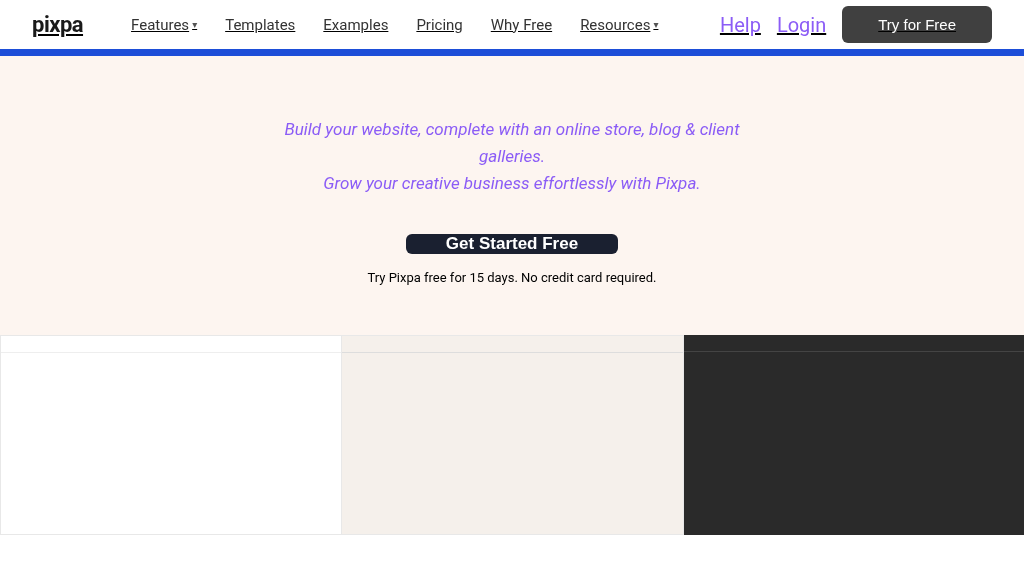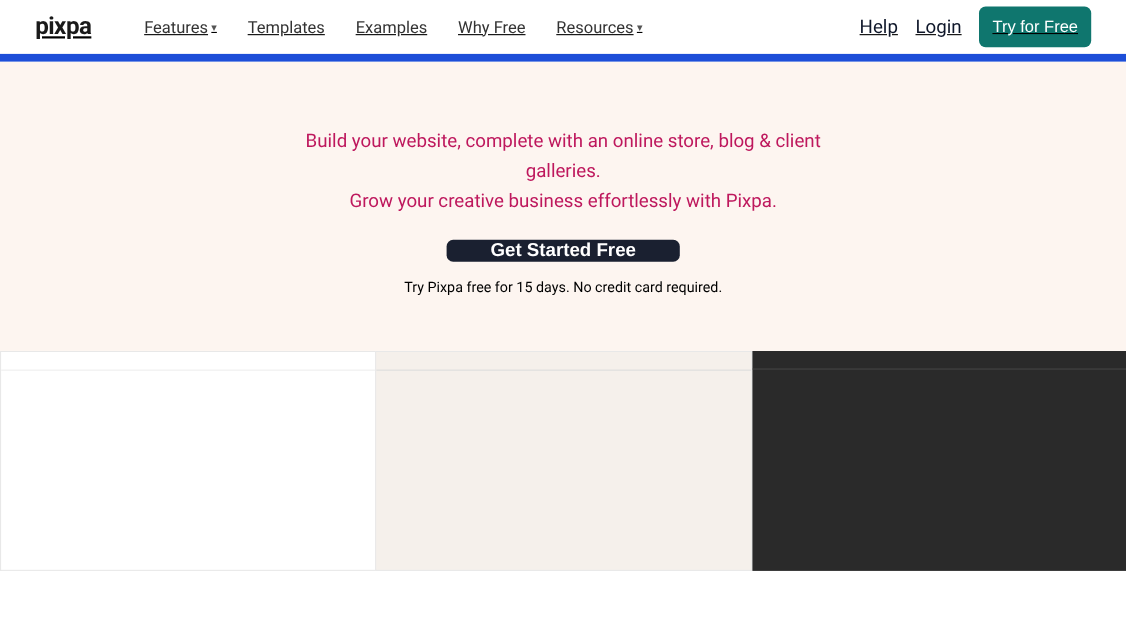--- a/index.html
+++ b/index.html
@@ -45,31 +45,31 @@
     .nav-chevron {
       font-size: 10px;
       color: #555;
     }
     .nav-right {
       display: flex;
       align-items: center;
       gap: 16px;
     }
     .nav-help, .nav-login {
-      font-size: 17px;
-      color: #0f172a;
+      font-size: 20px;
+      color: #8b5cf6;
       cursor: pointer;
       text-decoration: none;
     }
     .nav-try-btn {
-      background: #0f766e;
+      background: #404040;
       color: #fff;
       border: none;
       border-radius: 6px;
-      padding: 10px 12px;
+      padding: 10px 36px;
       font-size: 15px;
       font-weight: 500;
       cursor: pointer;
     }
 
     
     .hero {
       background: #fdf5f0;
       text-align: center;
       padding: 60px 20px 50px;
@@ -85,26 +85,27 @@
       margin-right: auto;
     }
     .hero-highlight {
       background: #f5c9a8;
       border-radius: 4px;
       padding: 2px 6px;
       color: #1a1a1a;
     }
     .hero-subtitle {
       font-size: 17px;
-      color: #be185d;
+      color: #8b5cf6;
       line-height: 1.6;
-      margin-bottom: 20px;
+      margin-bottom: 36px;
       max-width: 520px;
       margin-left: auto;
       margin-right: auto;
+      font-style: italic;
     }
     .hero-cta {
       background: #1a2030;
       color: #fff;
       border: none;
       border-radius: 6px;
       padding: 0 40px;
       font-size: 17px;
       font-weight: 600;
       cursor: pointer;
@@ -186,20 +187,23 @@
       <span>Features</span>
       <span class="nav-chevron">▾</span>
     </a>
     <a class="nav-link">
       <span>Templates</span>
     </a>
     <a class="nav-link">
       <span>Examples</span>
     </a>
     <a class="nav-link">
+      <span>Pricing</span>
+    </a>
+    <a class="nav-link">
       <span>Why Free</span>
     </a>
     <a class="nav-link">
       <span>Resources</span>
       <span class="nav-chevron">▾</span>
     </a>
   </div>
   <div class="nav-right">
     <a class="nav-help">Help</a>
     <a class="nav-login">Login</a>

